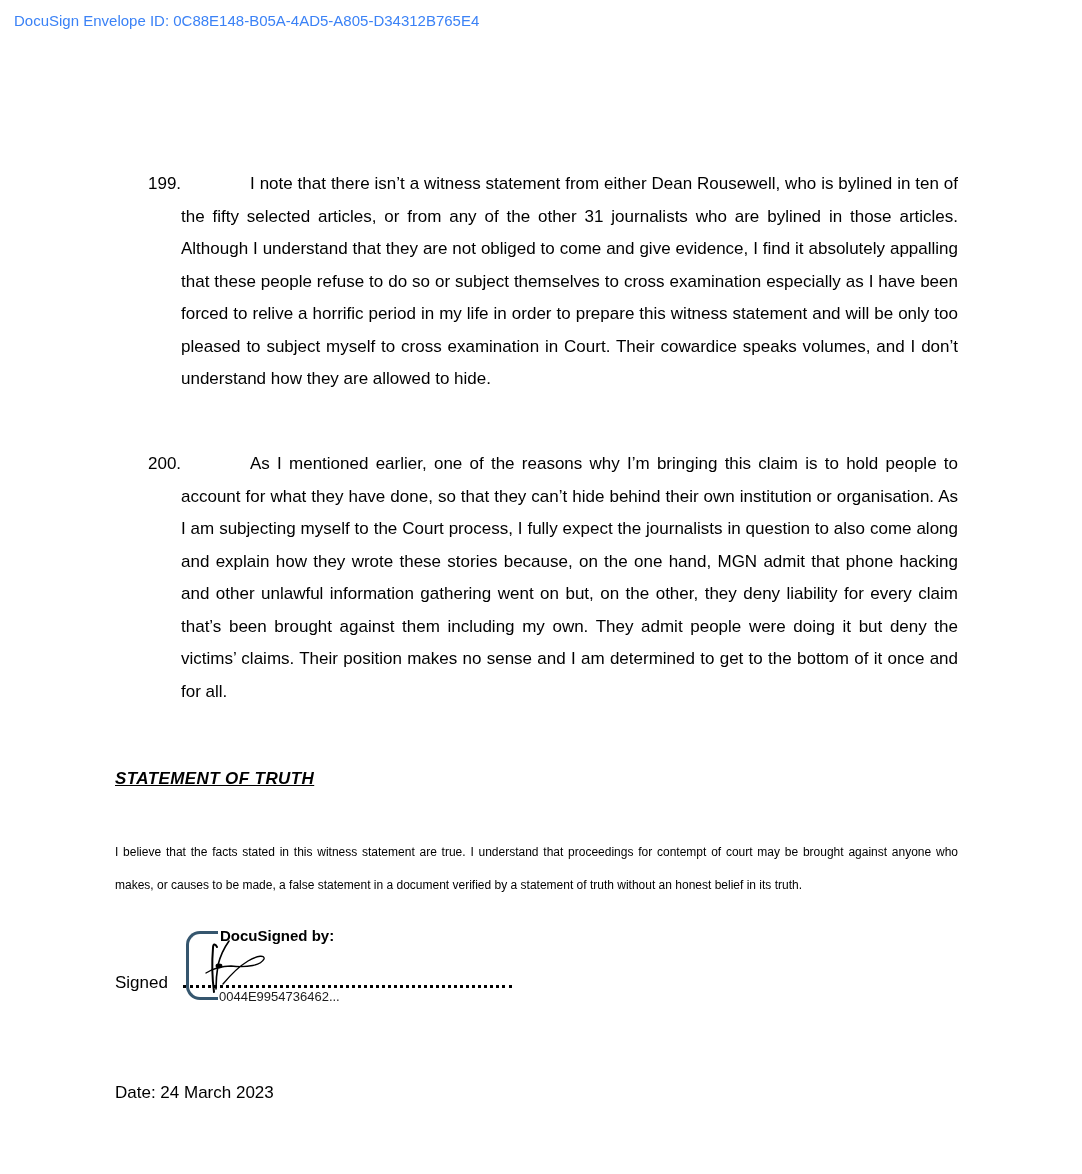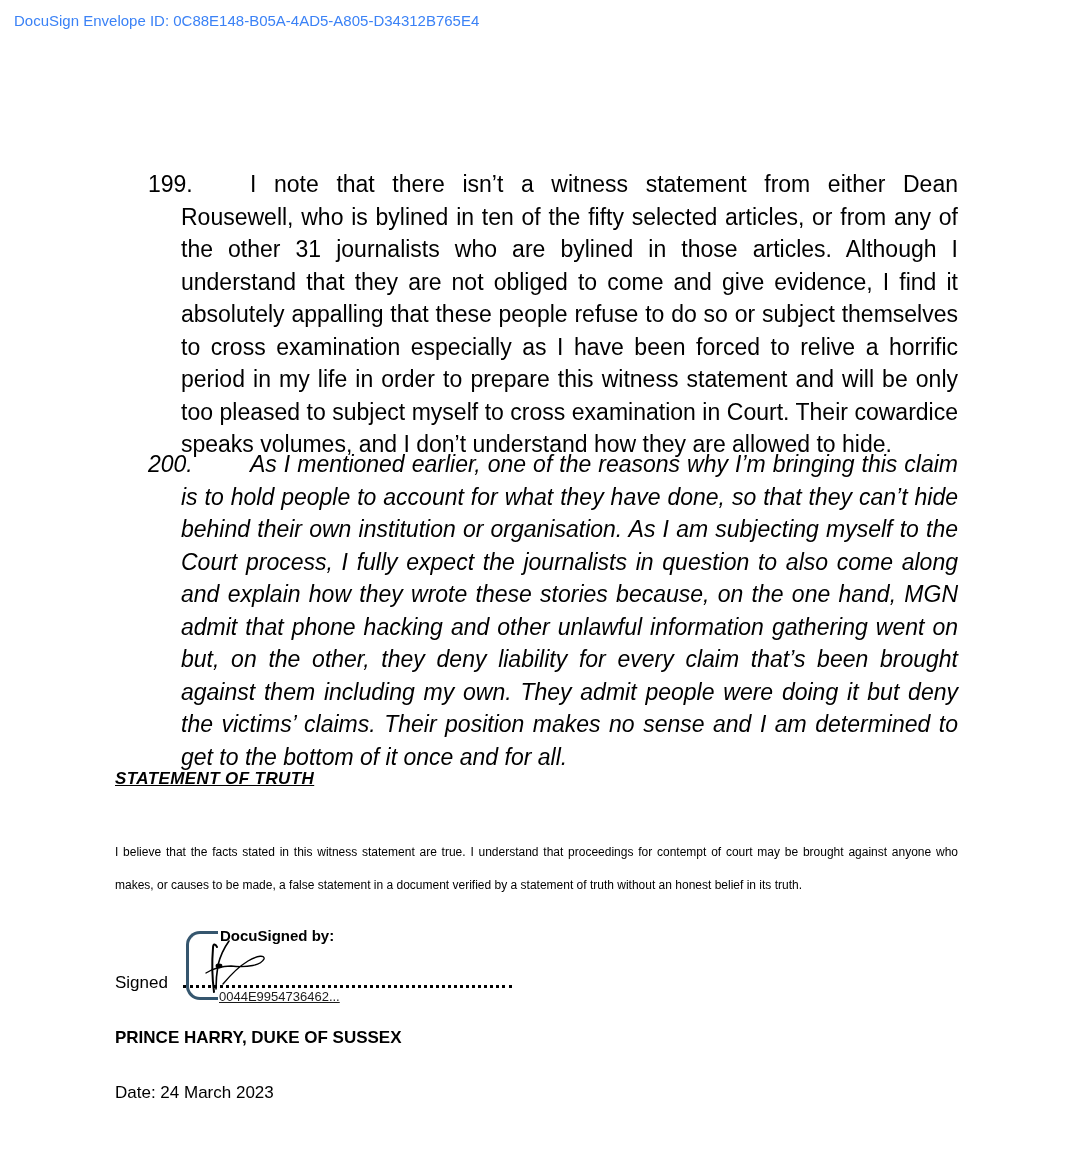--- a/index.html
+++ b/index.html
@@ -21,34 +21,34 @@
     top: 12px;
     font-size: 15px;
     color: #3b82f6;
     white-space: nowrap;
   }
 
   .numbered-para {
     position: absolute;
     left: 181px;
     width: 777px;
-    font-size: 23px;
+    font-size: 17px;
     line-height: 32.5px;
     text-align: justify;
     text-indent: 69px;
   }
   .numbered-para .para-num {
     position: absolute;
     left: -33px;
     top: 0;
     text-indent: 0;
     text-align: left;
   }
   .para-199 { top: 168px; }
-  .para-200 { top: 448px; font-style: italic; }
+  .para-200 { top: 448px; }
 
   .sot-heading {
     position: absolute;
     left: 115px;
     top: 769px;
     font-size: 17px;
     font-weight: bold;
     text-decoration: underline;
     letter-spacing: 0.4px;
     font-style: italic;
@@ -104,21 +104,20 @@
     width: 80px;
     height: 62px;
   }
   .sig-id {
     position: absolute;
     left: 219px;
     top: 989px;
     font-size: 13px;
     color: #1a1a1a;
     white-space: nowrap;
-    text-decoration: underline;
   }
 
   .signatory-name {
     position: absolute;
     left: 115px;
     top: 1028px;
     font-size: 17px;
     font-weight: bold;
     white-space: nowrap;
   }
@@ -161,17 +160,16 @@
 
   <svg class="sig-scribble" viewBox="0 0 80 62" fill="none" stroke="#000000" stroke-linecap="round">
     <path d="M21,10 C19,6 17,7 17,11 C16,23 16,40 18,55" stroke-width="2"></path>
     <path d="M33,4 C28,11 24,20 22,28 C21,34 20,44 20,52" stroke-width="1.6"></path>
     <ellipse cx="23" cy="29" rx="3.4" ry="2.4" fill="#000000" stroke="none"></ellipse>
     <path d="M10,36 C18,31 27,29 35,29 C52,31 65,28 68,22 C69,18 62,18 52,24 C42,30 32,41 27,47" stroke-width="1.4"></path>
   </svg>
 
   <div class="sig-id">0044E9954736462...</div>
 
-  <div class="signatory-name">PRINCE HARRY, DUKE OF SUSSEX</div>
 
   <div class="date-line">Date: 24 March 2023</div>
 
 </div>
 
 </body></html>

